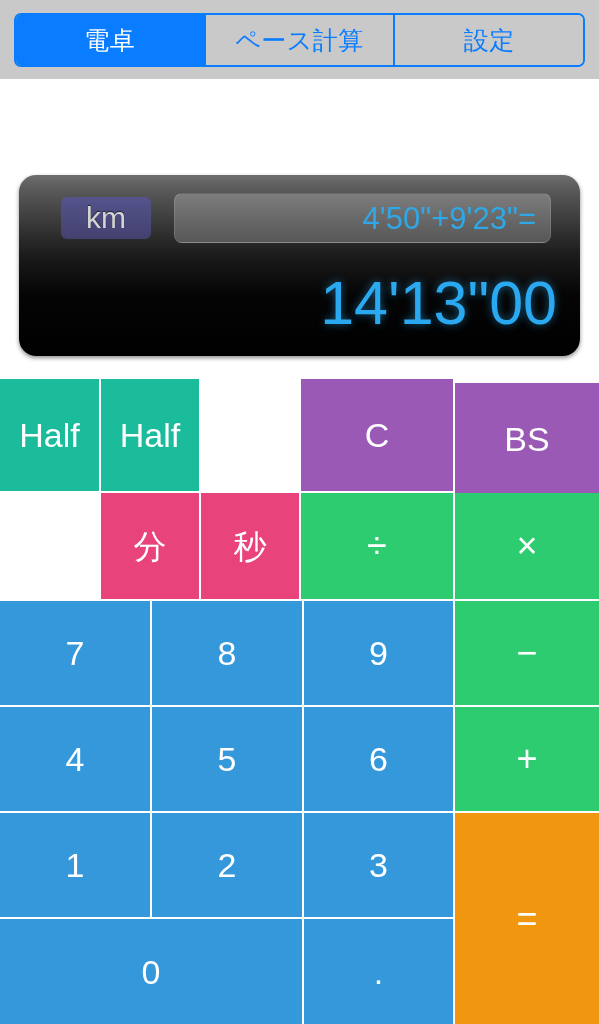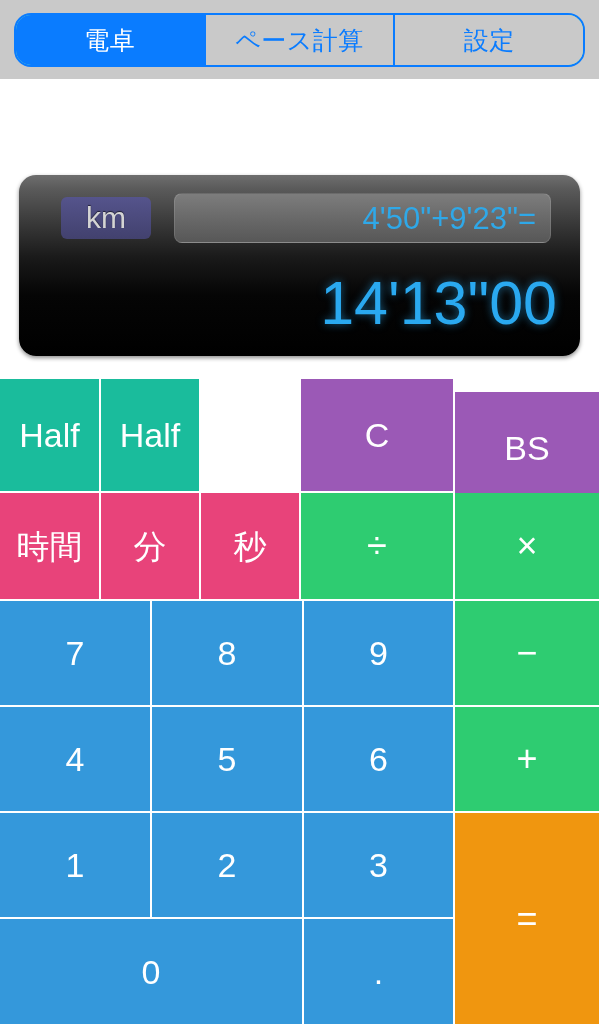--- a/index.html
+++ b/index.html
@@ -25,21 +25,21 @@
     left: 0; top: 0;
     width: 599px; height: 79px;
     background: #c9c9c9;
   }
   .segmented {
     position: absolute;
     left: 14px; top: 13px;
     width: 571px; height: 54px;
     display: flex;
     border: 2px solid #0a7cff;
-    border-radius: 17px;
+    border-radius: 7px;
     overflow: hidden;
     background: #86efac;
   }
   .seg {
     flex: 1 1 0;
     display: flex;
     align-items: center;
     justify-content: center;
     font-size: 25px;
     color: #0a7cff;
@@ -184,23 +184,22 @@
       </div>
     </div>
     <div class="result-text">14'13"00</div>
   </div>
 
   <div class="keypad">
 
     <div class="key teal" style="left:0px;   top:0px;   width:99px;  height:112px;">Half</div>
     <div class="key teal" style="left:101px; top:0px;   width:98px;  height:112px;">Half</div>
     <div class="key purple" style="left:301px; top:0px;   width:152px; height:112px;">C</div>
-    <div class="key purple" style="left:455px; top:13px;   width:144px; height:112px;">BS</div>
-
-    <div class="key pink cjk" style="left:0px;   top:114px; width:99px;  height:106px;">時間</div>
+    <div class="key purple" style="left:455px; top:4px;   width:144px; height:112px;">BS</div>
+
     <div class="key pink cjk" style="left:101px; top:114px; width:98px;  height:106px;">分</div>
     <div class="key pink cjk" style="left:201px; top:114px; width:98px;  height:106px;">秒</div>
     <div class="key green op" style="left:301px; top:114px; width:152px; height:106px;">÷</div>
     <div class="key green op" style="left:455px; top:114px; width:144px; height:106px;">×</div>
 
     <div class="key blue" style="left:0px;   top:222px; width:150px; height:104px;">7</div>
     <div class="key blue" style="left:152px; top:222px; width:150px; height:104px;">8</div>
     <div class="key blue" style="left:304px; top:222px; width:149px; height:104px;">9</div>
     <div class="key green op" style="left:455px; top:222px; width:144px; height:104px;">−</div>
 

